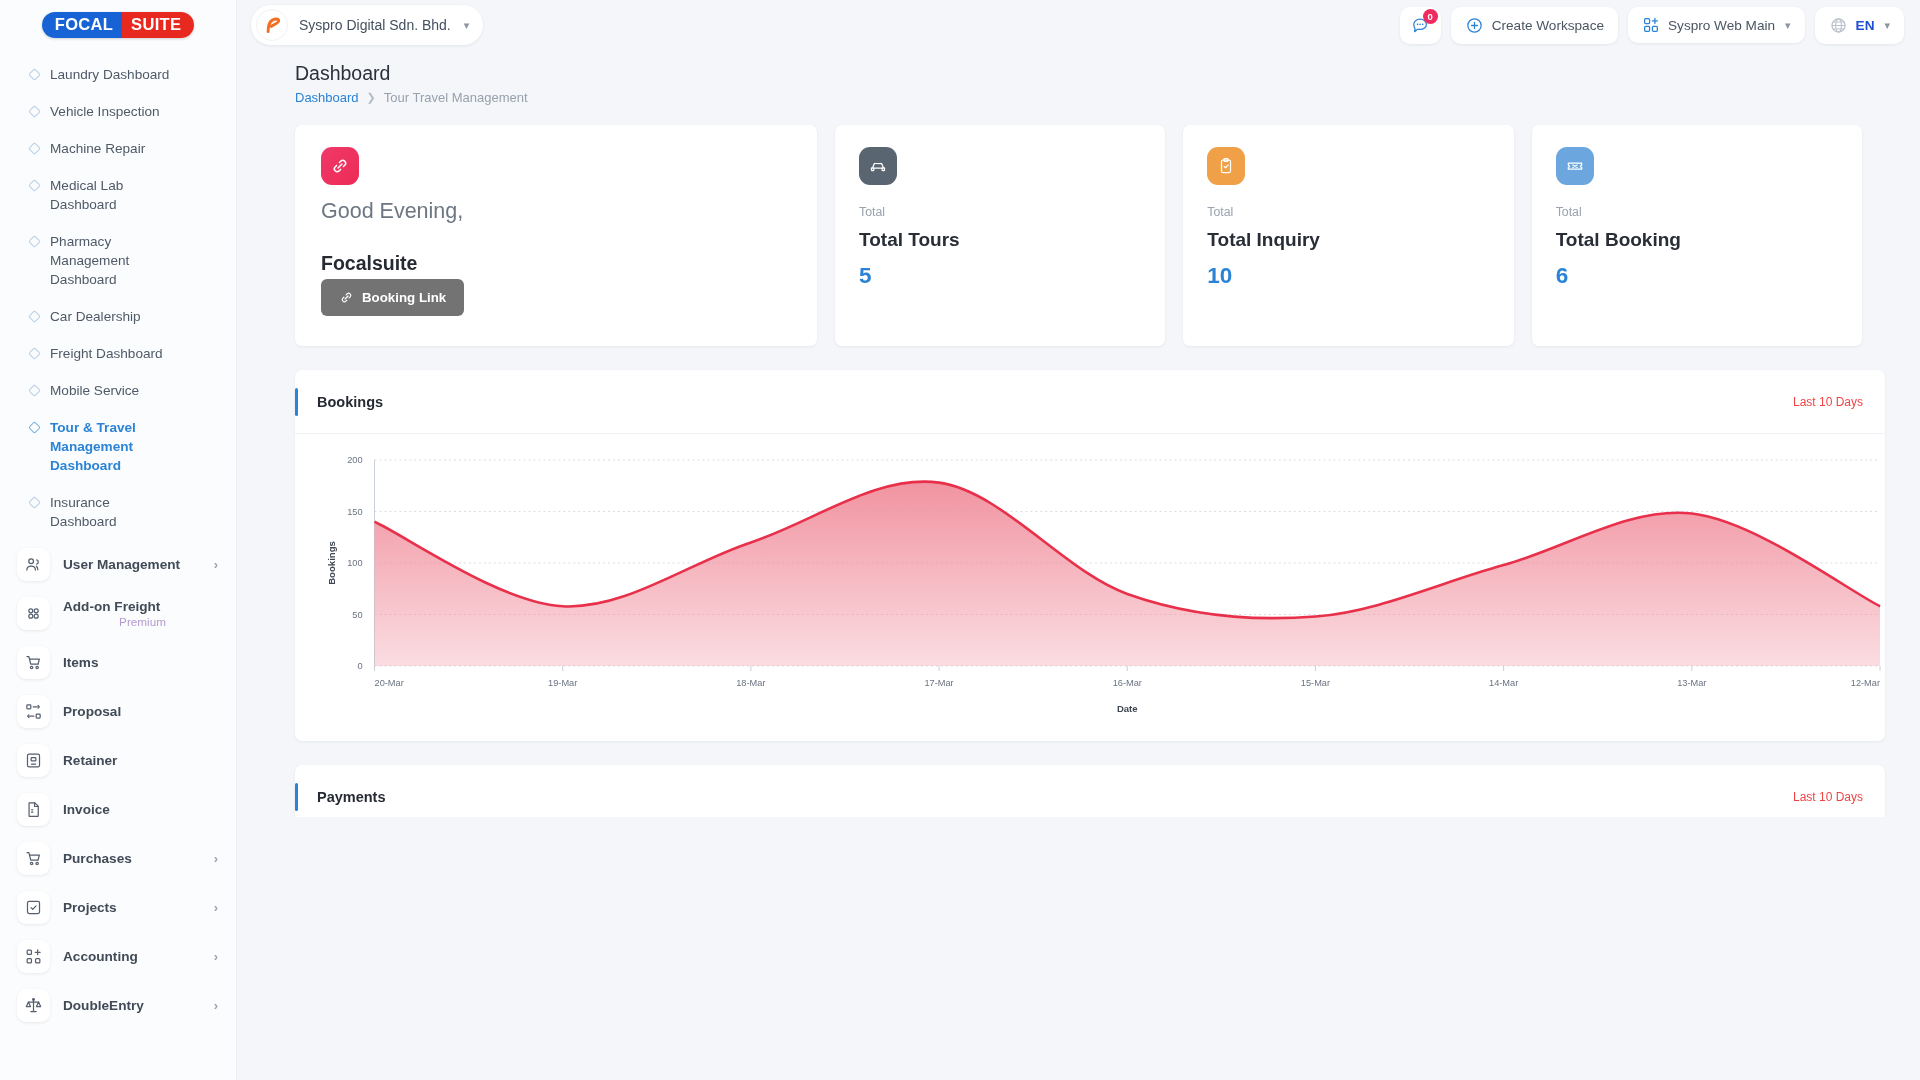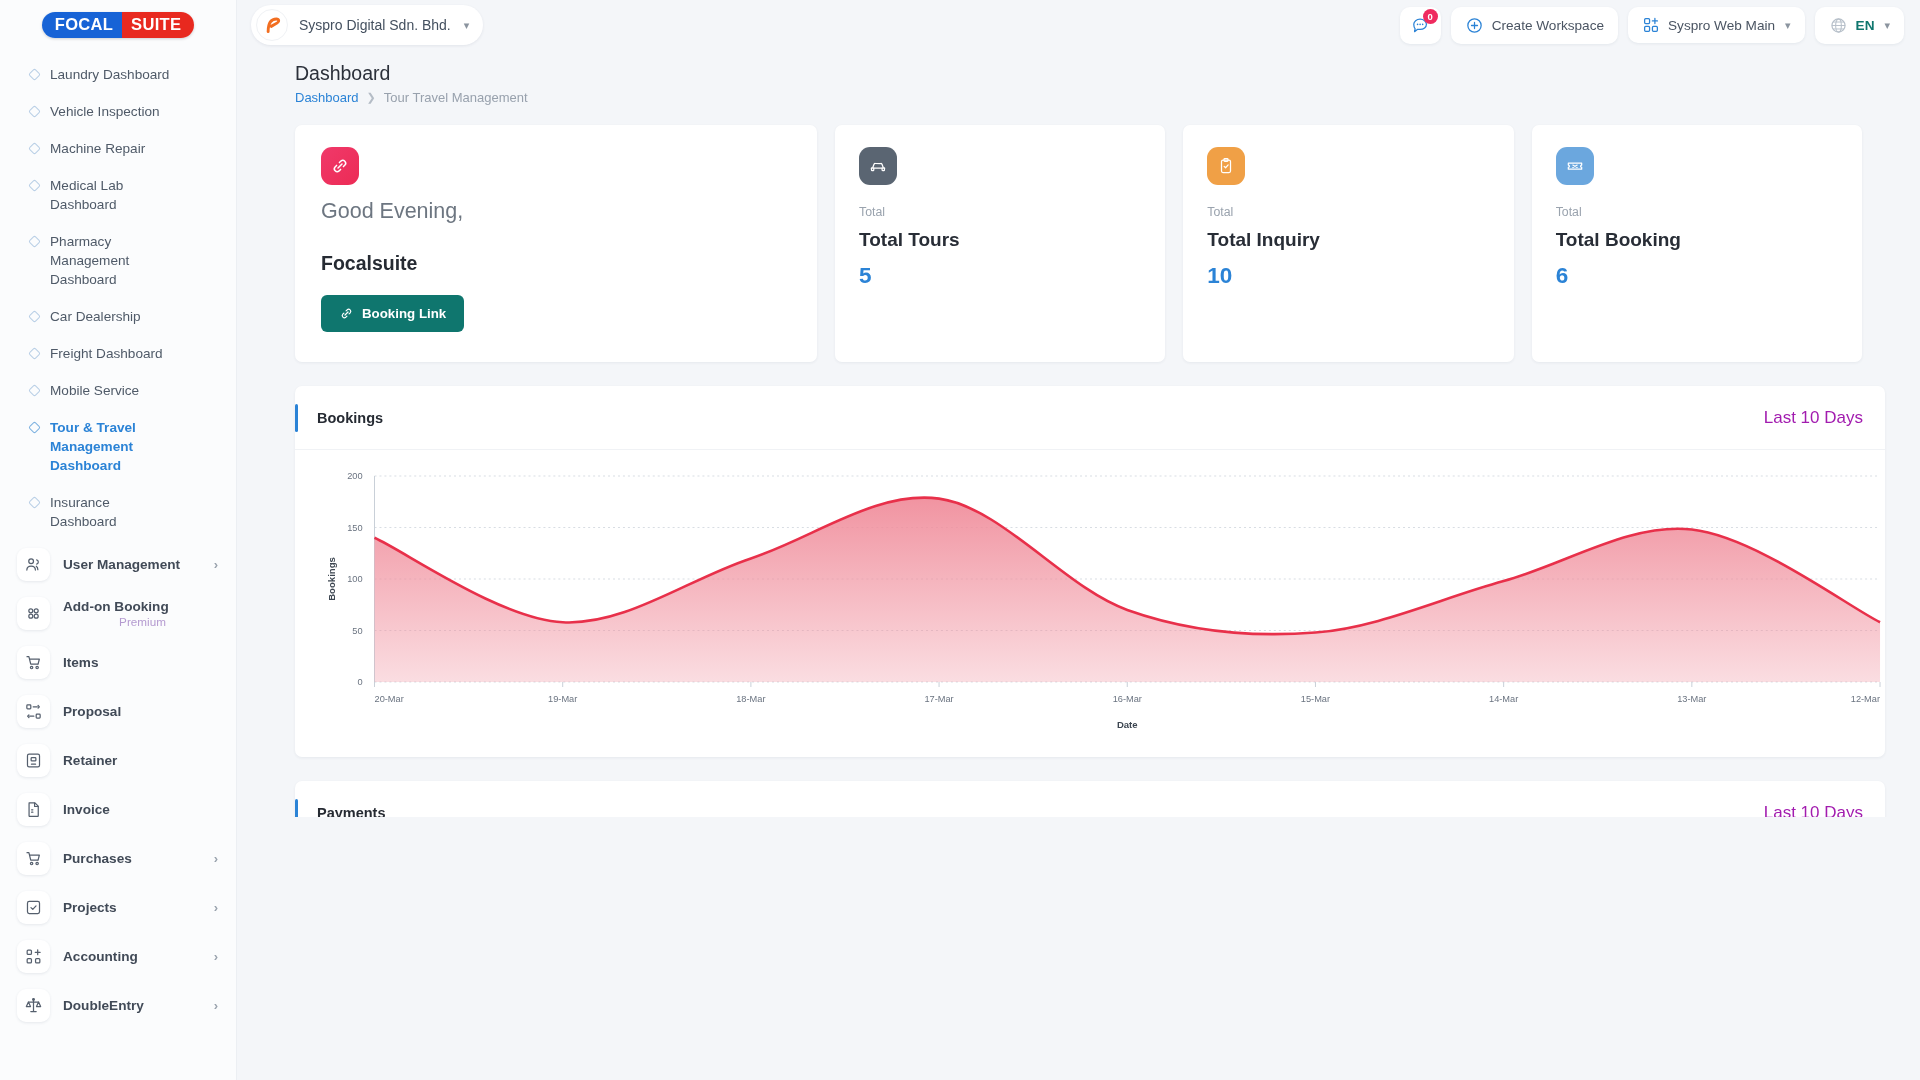--- a/index.html
+++ b/index.html
@@ -118,22 +118,22 @@
   .greet-ic {
     width: 38px; height: 38px; border-radius: 11px;
     background: linear-gradient(135deg,#f0396a,#ec2b55);
     display: flex; align-items: center; justify-content: center;
     margin-bottom: 14px;
   }
   .greet-h { font-size: 21.5px; color: #6d7681; font-weight: normal; }
   .greet-n { font-size: 19.5px; color: #262b33; font-weight: bold; margin-top: 28px; }
   .greet-p { font-size: 13.3px; color: #5e6875; line-height: 19.5px; margin-top: 9px; max-width: 470px; }
   .greet-btn {
-    margin-top: 20px; display: inline-flex; align-items: center; gap: 8px;
-    background: #0f766e; color: #fff; border: none;
+    margin-top: 4px; display: inline-flex; align-items: center; gap: 8px;
+    background: #737373; color: #fff; border: none;
     border-radius: 6px; padding: 11px 18px;
     font-size: 13.3px; font-family: inherit; font-weight: bold; cursor: pointer;
   }
 
   
   .stat { flex: 1; padding: 22px 24px 34px 24px; }
   .stat-ic {
     width: 38px; height: 38px; border-radius: 11px;
     display: flex; align-items: center; justify-content: center;
     margin-bottom: 20px;
@@ -144,21 +144,21 @@
 
   
   .panel { margin: 24px 19px 0 42px; background: #fff; border-radius: 7px; box-shadow: 0 1px 3px rgba(40,60,90,.07); }
   .panel-hd {
     height: 64px; display: flex; align-items: center;
     padding: 0 22px 0 0; border-bottom: 1px solid #f0f2f5;
     position: relative;
   }
   .accent { position: absolute; left: 0; top: 18px; width: 3px; height: 28px; background: #2b83d6; border-radius: 2px; }
   .panel-t { font-size: 14.5px; color: #262b33; font-weight: bold; margin-left: 22px; }
-  .panel-r { margin-left: auto; font-size: 17px; color: #a21caf; }
+  .panel-r { margin-left: auto; font-size: 12px; color: #ef4444; }
 
   
   .chart-body { position: relative; height: 307px; }
   svg.plot { display: block; width: 100%; height: 100%; }
   .tick { font-size: 9.3px; fill: #6a7380; font-family: "Liberation Sans", sans-serif; }
   .axis-title { font-size: 9.6px; font-weight: bold; fill: #3d4651; font-family: "Liberation Sans", sans-serif; }
 
   
   .pay-body { height: 150px; position: relative; overflow: hidden; }
 </style>
@@ -234,21 +234,21 @@
         <div class="menu-item">
           <span class="menu-ic">
             <svg width="19" height="19" viewBox="0 0 24 24">
               <circle cx="8.6" cy="8.6" r="2.5" stroke="currentColor" stroke-width="1.55" fill="none" stroke-linecap="round" stroke-linejoin="round"></circle>
               <circle cx="15.4" cy="8.6" r="2.5" stroke="currentColor" stroke-width="1.55" fill="none" stroke-linecap="round" stroke-linejoin="round"></circle>
               <circle cx="8.6" cy="15.4" r="2.5" stroke="currentColor" stroke-width="1.55" fill="none" stroke-linecap="round" stroke-linejoin="round"></circle>
               <circle cx="15.4" cy="15.4" r="2.5" stroke="currentColor" stroke-width="1.55" fill="none" stroke-linecap="round" stroke-linejoin="round"></circle>
             </svg>
           </span>
           <span class="mtxt">
-            <span>Add-on Booking</span>
+            <span>Add-on Freight</span>
             <span class="sub">Premium</span>
           </span>
         </div>
         <div class="menu-item">
           <span class="menu-ic">
             <svg width="19" height="19" viewBox="0 0 24 24">
               <path d="M3.8 4.6h2.4l2.3 9.4h8.9" stroke="currentColor" stroke-width="1.55" fill="none" stroke-linecap="round" stroke-linejoin="round"></path>
               <path d="M7.4 7.6h12l-1.6 6.4" stroke="currentColor" stroke-width="1.55" fill="none" stroke-linecap="round" stroke-linejoin="round"></path>
               <circle cx="9.6" cy="18.4" r="1.5" stroke="currentColor" stroke-width="1.55" fill="none" stroke-linecap="round" stroke-linejoin="round"></circle>
               <circle cx="16.6" cy="18.4" r="1.5" stroke="currentColor" stroke-width="1.55" fill="none" stroke-linecap="round" stroke-linejoin="round"></circle>
@@ -399,21 +399,21 @@
       <span>Syspro Web Main</span>
       <span class="cd">▾</span>
     </div>
 
     <div class="hdr-btn">
       <svg width="19" height="19" viewBox="0 0 24 24">
         <circle cx="12" cy="12" r="8.3" fill="none" stroke="#b6bfc9" stroke-width="1.5"></circle>
         <ellipse cx="12" cy="12" rx="3.6" ry="8.3" fill="none" stroke="#b6bfc9" stroke-width="1.3"></ellipse>
         <path d="M3.7 12 H20.3 M4.8 7.6 H19.2 M4.8 16.4 H19.2" stroke="#b6bfc9" stroke-width="1.2"></path>
       </svg>
-      <span style="color:#0f766e;font-weight:bold;">EN</span>
+      <span style="color:#1d4ed8;font-weight:bold;">EN</span>
       <span class="cd">▾</span>
     </div>
   </div>
 
   <div id="content">
 
     <div id="page-title">Dashboard</div>
     <div id="crumbs">
       <span class="c1">Dashboard</span>
       <span class="sep">❯</span>

